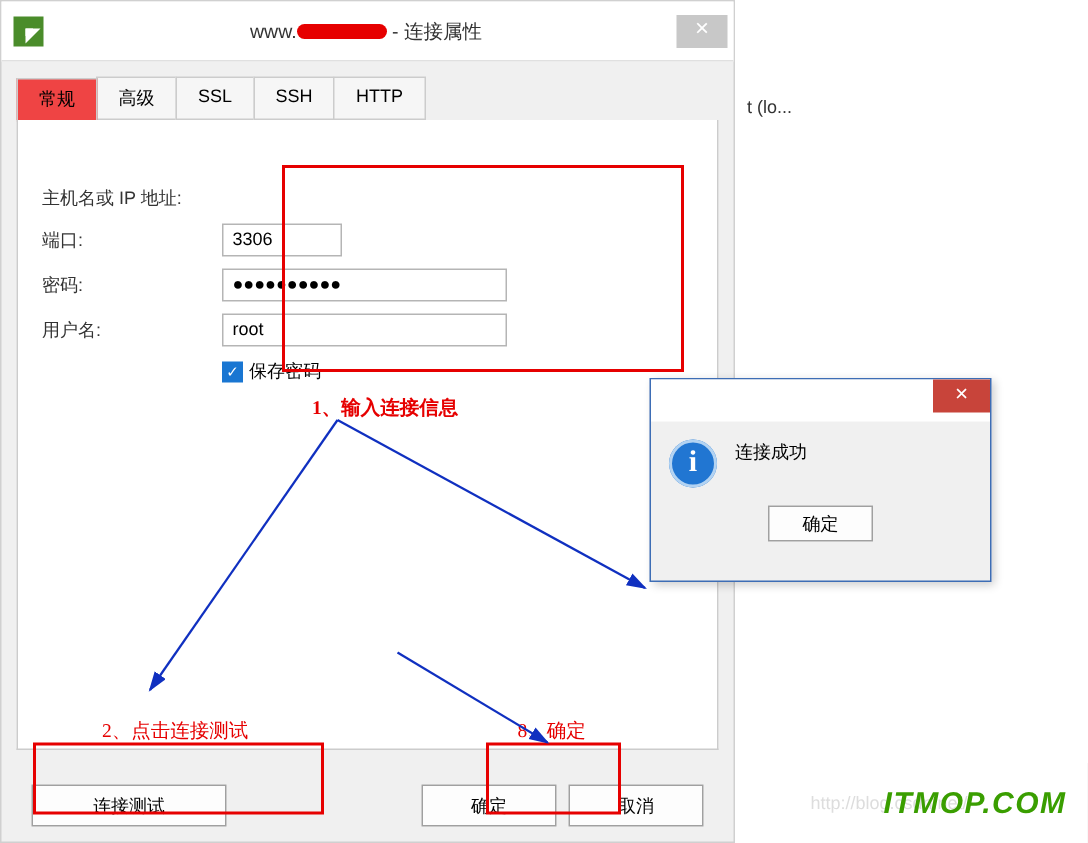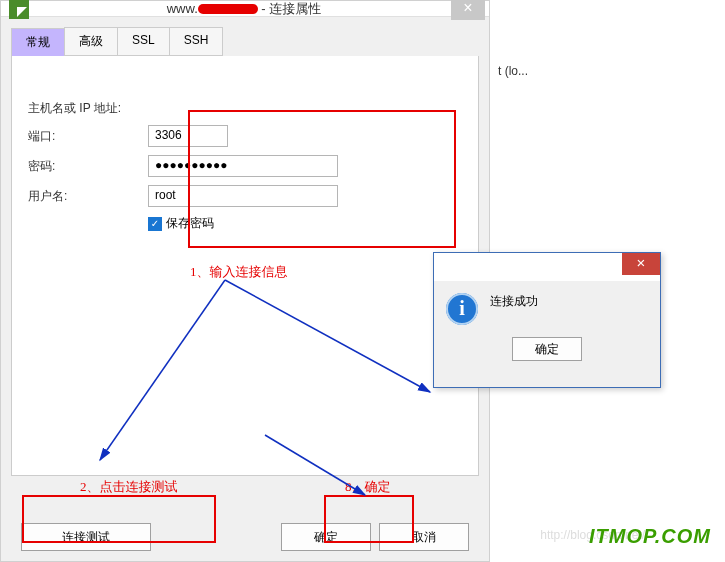--- a/index.html
+++ b/index.html
@@ -3,48 +3,48 @@
 <meta charset="utf-8">
 <style>
 * { box-sizing: border-box; margin: 0; padding: 0; font-family: "Microsoft YaHei", Arial, sans-serif; }
 body { background: #fff; width: 725px; height: 562px; position: relative; overflow: hidden; }
 
 .main-window {
   position: absolute; left: 0; top: 0; width: 490px; height: 562px;
   background: #f0f0f0; border: 1px solid #d0d0d0;
 }
 .titlebar {
-  height: 16px; display: flex; align-items: center; background: #fff;
+  height: 40px; display: flex; align-items: center; background: #fff;
   border-bottom: 1px solid #e0e0e0;
 }
 .titlebar .icon { width: 20px; height: 20px; background: #4a8c2a; margin: 0 8px; position: relative; }
 .titlebar .icon::after { content:''; position:absolute; right:2px; bottom:2px; border:5px solid transparent; border-top-color:#fff; border-left-color:#fff; }
 .titlebar .title { flex: 1; text-align: center; font-size: 13px; color: #333; }
 .titlebar .redact { display:inline-block; width:60px; height:10px; background:#e60000; border-radius:5px; vertical-align:middle; }
 .closebtn { width: 34px; height: 22px; background: #c8c8c8; color: #fff; text-align:center; line-height:20px; font-size:16px; margin-right:4px; }
 
 .tabs { display:flex; margin: 10px 10px 0 10px; }
 .tab { border:1px solid #ccc; padding:5px 14px; font-size:12px; background:#f6f6f6; margin-right:-1px; }
-.tab.active { background:#c4b5fd; border-bottom-color:#fff; position:relative; top:1px; }
+.tab.active { background:#ef4444; border-bottom-color:#fff; position:relative; top:1px; }
 .tabbody { margin:0 10px 0 10px; border:1px solid #ccc; border-top:none; background:#fff; height:420px; padding:20px 16px; position:relative; }
 
 .form-row { display:flex; align-items:center; margin-bottom:8px; }
 .form-row .lbl { width:120px; font-size:12px; color:#333; }
 .form-row .fld { width:190px; height:22px; border:1px solid #b5b5b5; padding:2px 6px; font-size:12px; background:#fff; }
 .form-row .txt { font-size:12px; }
 .form-row .redact2 { display:inline-block; width:50px; height:9px; background:#e60000; border-radius:4px; vertical-align:middle; }
 
 .redbox { position:absolute; border:2px solid #e60000; }
 .redbox1 { left:188px; top:110px; width:268px; height:138px; }
 .redbox2 { left:22px; top:495px; width:194px; height:48px; }
 .redbox3 { left:324px; top:495px; width:90px; height:48px; }
 
 .annot { position:absolute; font-size:13px; color:#e60000; font-family:"SimSun"; }
-.annot1 { left:190px; top:263px; }
-.annot2 { left:80px; top:478px;text-align:right; }
+.annot1 { left:208px; top:263px;font-weight:bold; }
+.annot2 { left:68px; top:478px;text-align:right; }
 .annot3 { left:345px; top:478px; }
 
 .cb-row { display:flex; align-items:center; margin-top:6px; margin-left:120px;}
 .cb { width:14px; height:14px; background:#1976d2; display:inline-flex; align-items:center; justify-content:center; color:#fff; font-size:10px; margin-right:4px; }
 
 .btnbar { position:absolute; bottom:10px; left:0; right:0; display:flex; padding:0 20px; gap:8px; }
 .spacer { flex:1; }
 .btn { min-width:90px; height:28px; border:1px solid #a0a0a0; background:#fdfdfd; font-size:12px; display:flex; align-items:center; justify-content:center; }
 .btn.wide { min-width:130px; }
 
@@ -75,20 +75,21 @@
       <span>www.</span><span class="redact"></span><span> - 连接属性</span>
     </div>
     <div class="closebtn">×</div>
   </div>
 
   <div class="tabs">
     <div class="tab active">常规</div>
     <div class="tab">高级</div>
     <div class="tab">SSL</div>
     <div class="tab">SSH</div>
+    <div class="tab">HTTP</div>
   </div>
 
   <div class="tabbody">
 
     <div style="height:24px"></div>
 
     <div class="form-row">
       <div class="lbl">主机名或 IP 地址:</div>
     </div>
     <div class="form-row">

